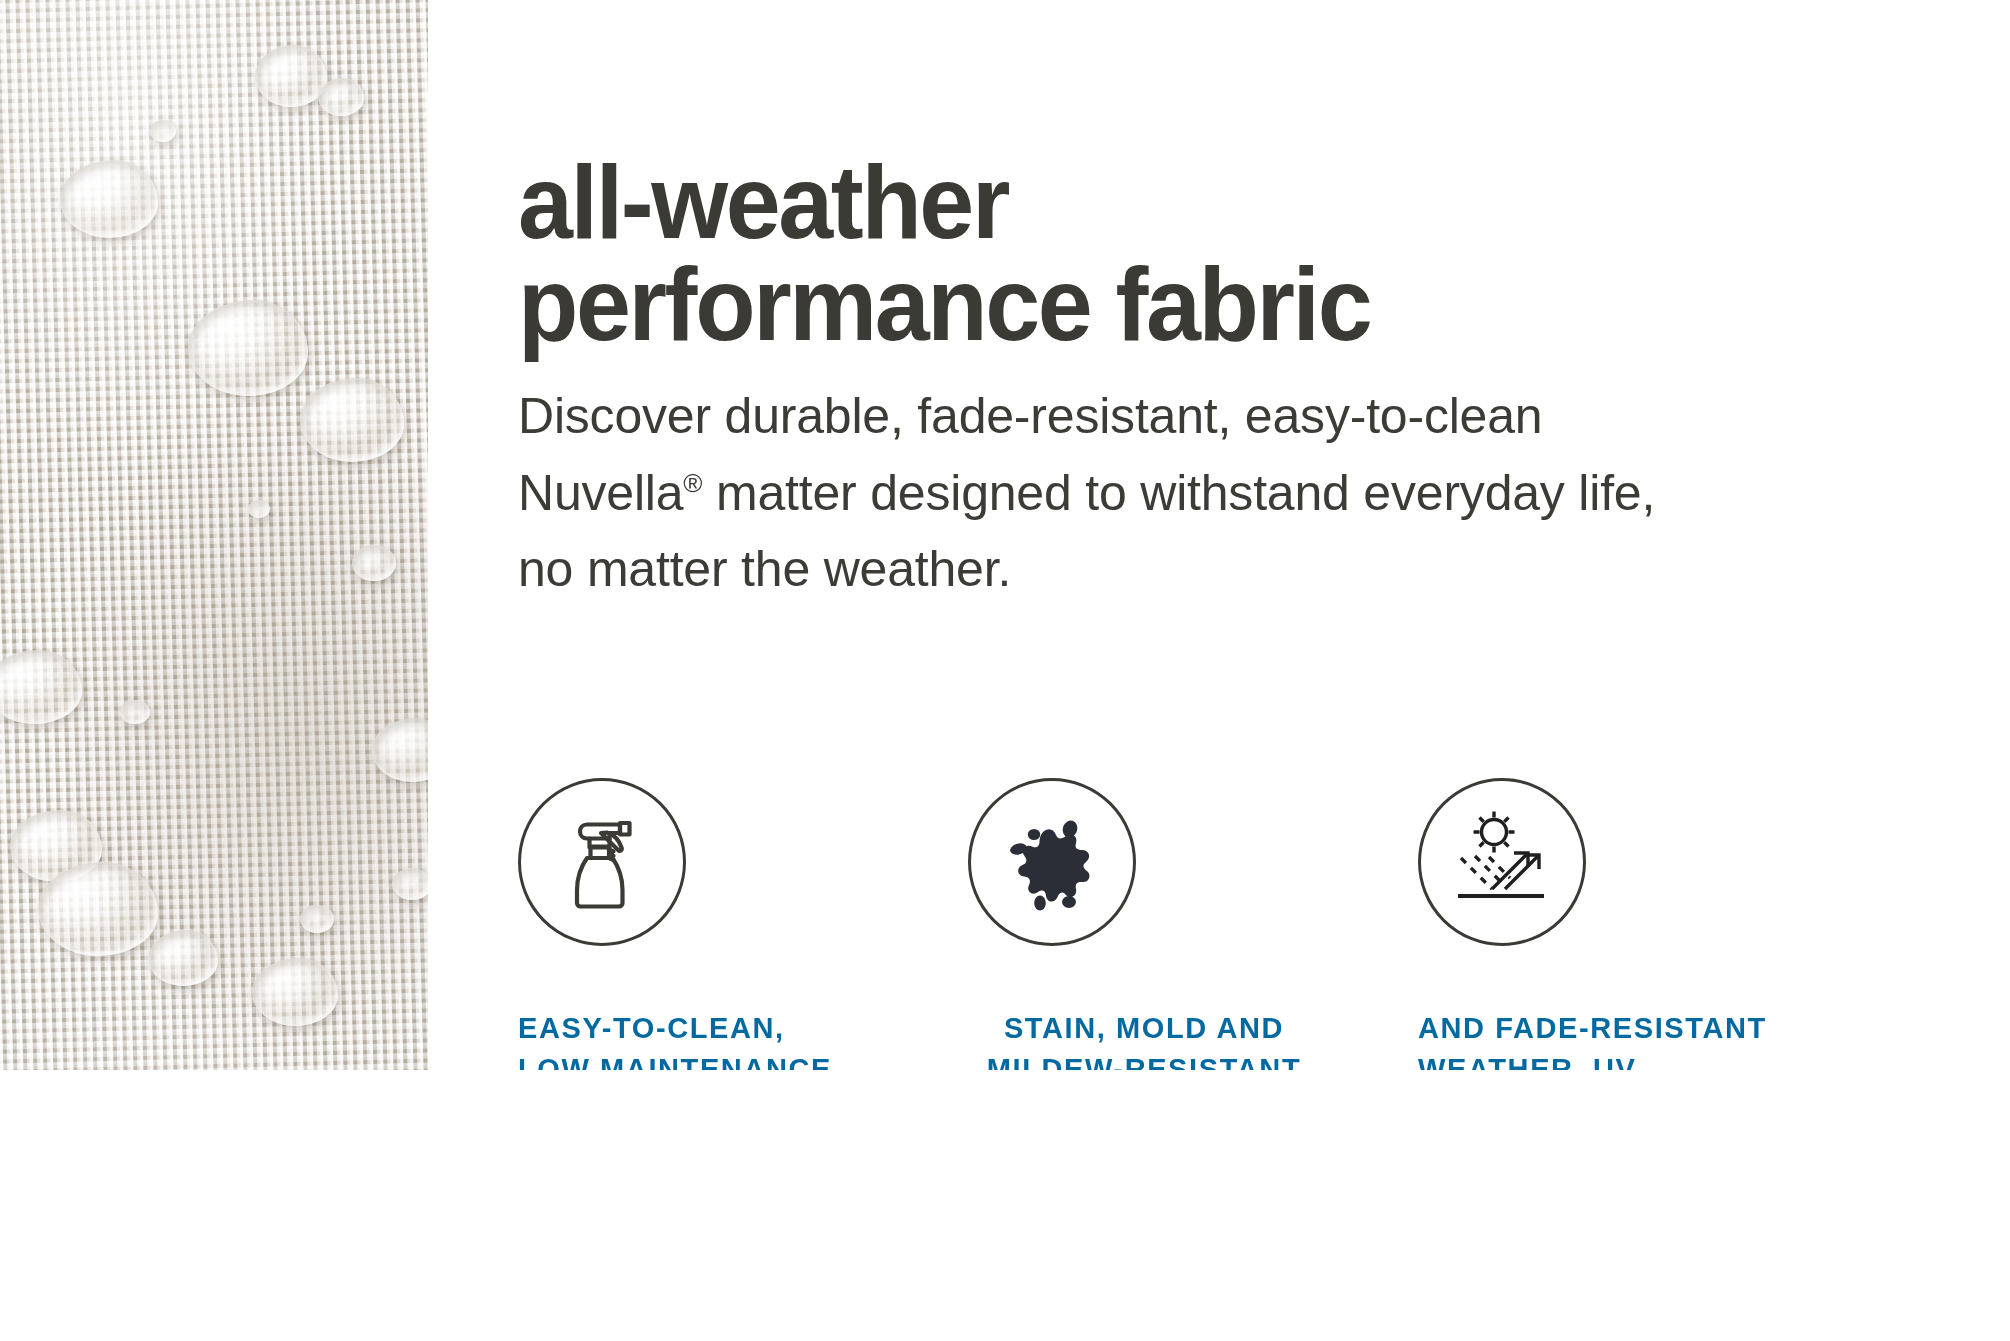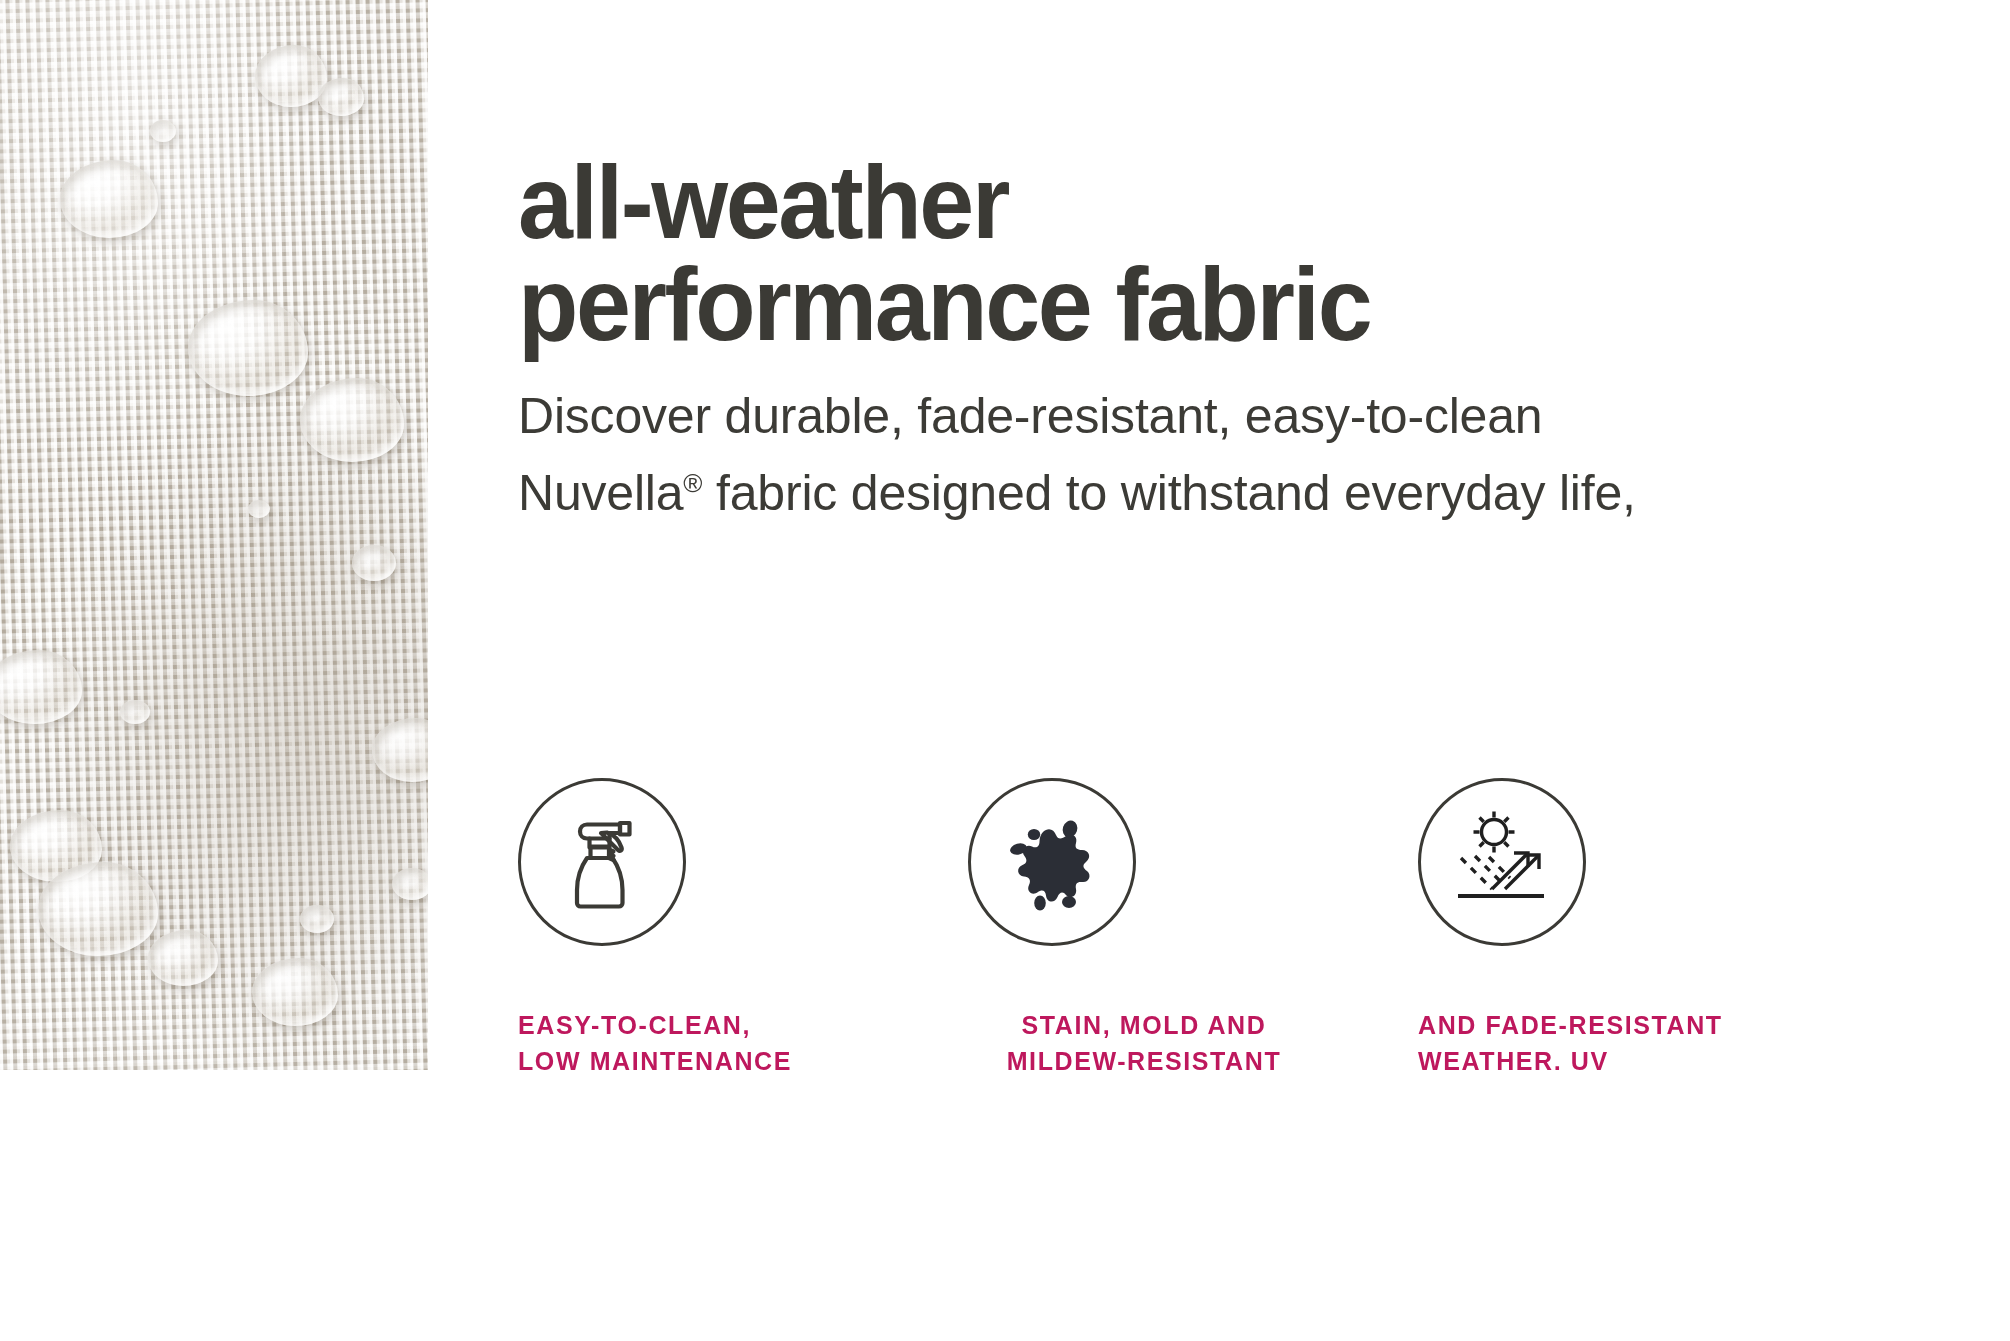--- a/index.html
+++ b/index.html
@@ -137,24 +137,24 @@
     align-items: center;
     justify-content: center;
     box-sizing: border-box;
   }
   .icon-circle svg { display: block; }
 
   .feature-label {
     margin-top: 62px;
     font-family: "Liberation Sans", sans-serif;
     font-weight: bold;
-    font-size: 25px;
+    font-size: 29px;
     line-height: 1.42;
     letter-spacing: 1.6px;
-    color: #be185d;
+    color: #0369a1;
     text-transform: uppercase;
   }
   .feature-label .ln { display: block; white-space: nowrap; }
 </style>
 </head>
 <body>
 
 <div class="banner">
 
   <div class="photo-panel">
@@ -186,21 +186,22 @@
 
   <div class="content">
 
     <h1 class="headline">
       <span class="ln">all-weather</span>
       <span class="ln">performance fabric</span>
     </h1>
 
     <p class="subcopy">
       <span class="ln">Discover durable, fade-resistant, easy-to-clean</span>
-      <span class="ln"><span>Nuvella</span><sup>®</sup><span> fabric designed to withstand everyday life,</span></span>
+      <span class="ln"><span>Nuvella</span><sup>®</sup><span> matter designed to withstand everyday life,</span></span>
+      <span class="ln">no matter the weather.</span>
     </p>
 
     <div class="features">
 
       <div class="feature col1">
         <div class="icon-circle">
           <svg width="112" height="112" viewBox="0 0 112 112" fill="none" stroke="#3b3a35" stroke-width="4.2" stroke-linejoin="round" stroke-linecap="round">
 
             <path d="M41 52 C34 62 31 74 31 84 L31 97 C31 99 32.5 100.5 34.5 100.5 L73 100.5 C75 100.5 76.5 99 76.5 97 L76.5 84 C76.5 74 73.5 62 66.5 52 Z"></path>
 

